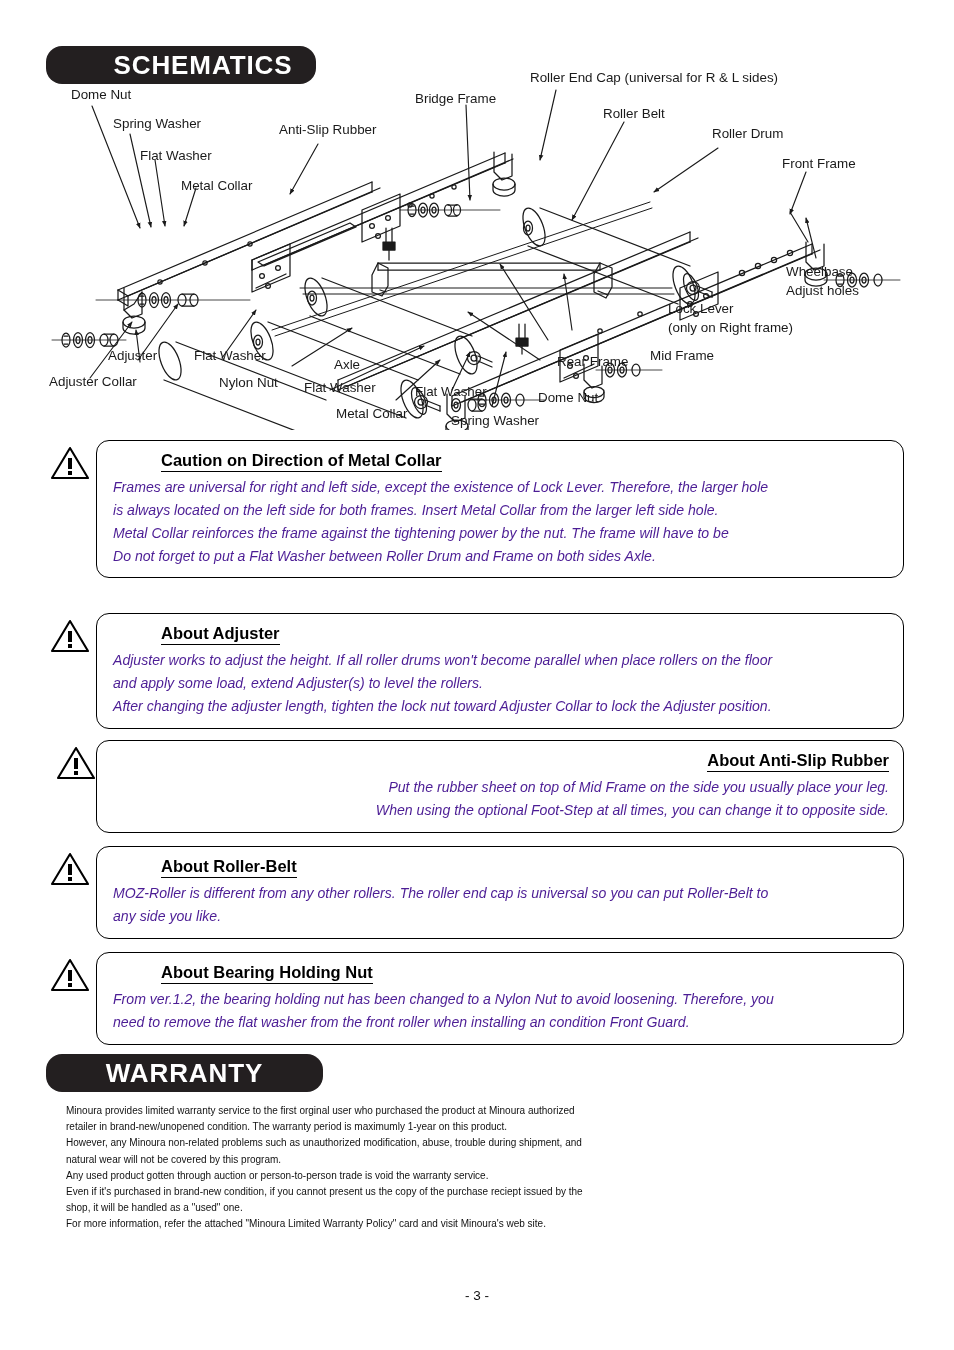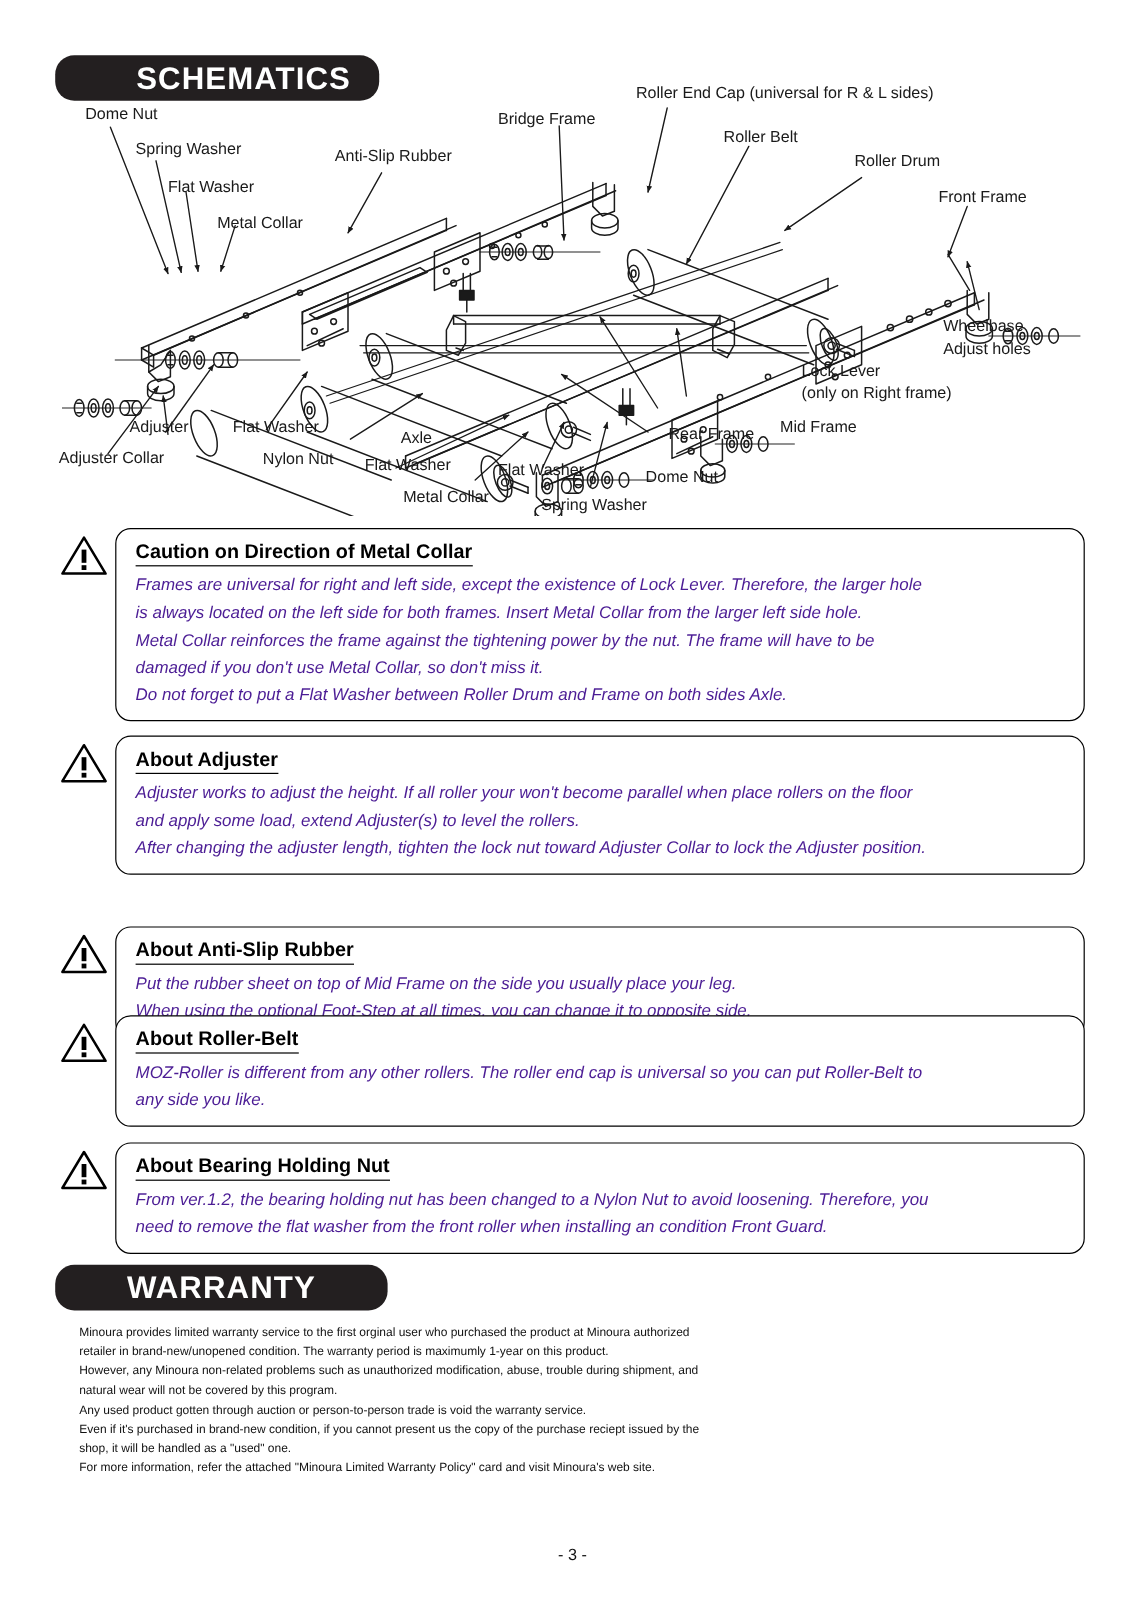--- a/index.html
+++ b/index.html
@@ -88,20 +88,21 @@
   .caution-title {
     font-family: "Liberation Sans", sans-serif;
     font-weight: bold;
     font-size: 16.5px;
     color: #000000;
     display: inline-block;
     border-bottom: 1.4px solid #000000;
     padding-bottom: 1px;
     margin-bottom: 4px;
     line-height: 1.22;
+    margin-left: 48px;
   }
   .caution-line {
     font-family: "Liberation Sans", sans-serif;
     font-style: italic;
     font-size: 14.1px;
     line-height: 1.62;
     color: #4c1d95;
     white-space: nowrap;
   }
 
@@ -482,45 +483,44 @@
         <path d="M20,3 L38,33 L2,33 Z" fill="none" stroke="#000" stroke-width="2.1" stroke-linejoin="round"></path>
         <rect x="18" y="13" width="4" height="11" fill="#000"></rect>
         <rect x="18" y="26" width="4" height="4" fill="#000"></rect>
       </svg>
     </div>
     <div class="caution-box">
       <div class="caution-title">Caution on Direction of Metal Collar</div>
       <div class="caution-line">Frames are universal for right and left side, except the existence of Lock Lever. Therefore, the larger hole</div>
       <div class="caution-line">is always located on the left side for both frames. Insert Metal Collar from the larger left side hole.</div>
       <div class="caution-line">Metal Collar reinforces the frame against the tightening power by the nut. The frame will have to be</div>
-      <div class="caution-line">damaged if you don't use Metal Collar, so don't miss it.</div>
       <div class="caution-line">Do not forget to put a Flat Washer between Roller Drum and Frame on both sides Axle.</div>
     </div>
   </div>
 </div>
 
 <div class="caution-block" style="top:613px;">
   <div class="caution-row">
     <div class="warn-icon">
       <svg width="40" height="36" viewBox="0 0 40 36" xmlns="http://www.w3.org/2000/svg">
         <path d="M20,3 L38,33 L2,33 Z" fill="none" stroke="#000" stroke-width="2.1" stroke-linejoin="round"></path>
         <rect x="18" y="13" width="4" height="11" fill="#000"></rect>
         <rect x="18" y="26" width="4" height="4" fill="#000"></rect>
       </svg>
     </div>
     <div class="caution-box">
       <div class="caution-title">About Adjuster</div>
-      <div class="caution-line">Adjuster works to adjust the height. If all roller your won't become parallel when place rollers on the floor</div>
+      <div class="caution-line">Adjuster works to adjust the height. If all roller drums won't become parallel when place rollers on the floor</div>
       <div class="caution-line">and apply some load, extend Adjuster(s) to level the rollers.</div>
       <div class="caution-line">After changing the adjuster length, tighten the lock nut toward Adjuster Collar to lock the Adjuster position.</div>
     </div>
   </div>
 </div>
 
-<div class="caution-block" style="top:772px;">
+<div class="caution-block" style="top:740px;text-align:right;">
   <div class="caution-row">
     <div class="warn-icon">
       <svg width="40" height="36" viewBox="0 0 40 36" xmlns="http://www.w3.org/2000/svg">
         <path d="M20,3 L38,33 L2,33 Z" fill="none" stroke="#000" stroke-width="2.1" stroke-linejoin="round"></path>
         <rect x="18" y="13" width="4" height="11" fill="#000"></rect>
         <rect x="18" y="26" width="4" height="4" fill="#000"></rect>
       </svg>
     </div>
     <div class="caution-box">
       <div class="caution-title">About Anti-Slip Rubber</div>

